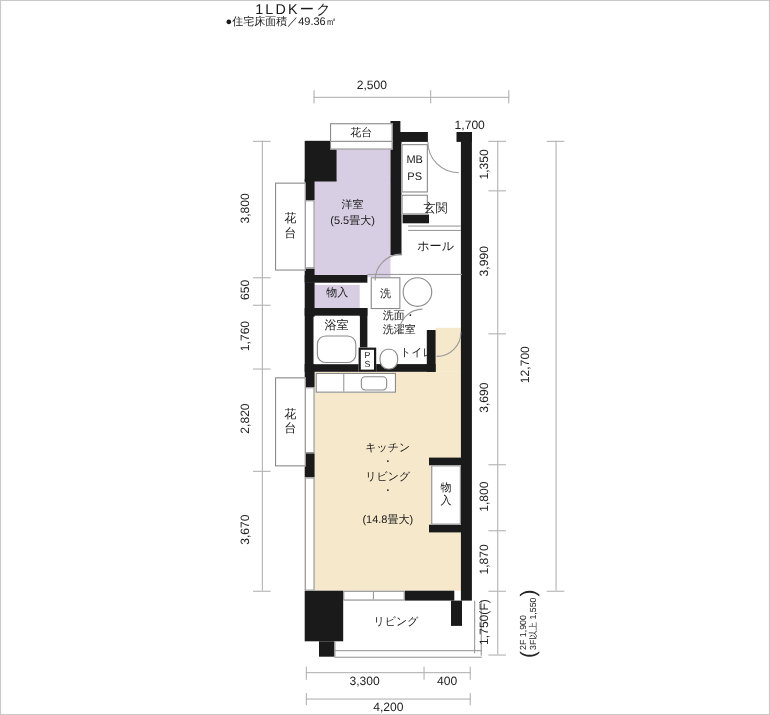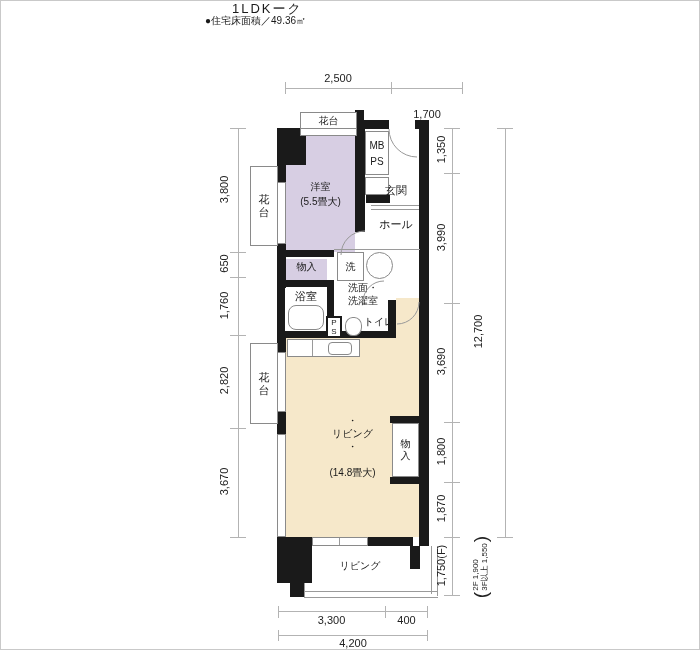--- a/index.html
+++ b/index.html
@@ -113,20 +113,21 @@
     <span>P</span>
     <span>S</span>
   </div>
   <div class="fix" style="left:345px;top:317px;width:17px;height:19px;border-radius:45%;"></div>
   <div class="lbl fs10" style="left:360px;top:316px;width:38px;">トイレ</div>
 
   <div class="fix" style="left:287px;top:339px;width:73px;height:18px;"></div>
   <div class="ln" style="left:312px;top:340px;width:1px;height:16px;"></div>
   <div class="fix" style="left:328px;top:342px;width:24px;height:13px;border-radius:4px;"></div>
 
+  <div class="lbl fs12" style="left:286px;top:402px;width:133px;">キッチン</div>
   <div class="lbl fs12" style="left:286px;top:415px;width:133px;">・</div>
   <div class="lbl fs12" style="left:286px;top:428px;width:133px;">リビング</div>
   <div class="lbl fs12" style="left:286px;top:441px;width:133px;">・</div>
   <div class="lbl fs10" style="left:286px;top:467px;width:133px;">(14.8畳大)</div>
 
   <div class="fix colflex" style="left:392px;top:423px;width:27px;height:54px;font-size:10px;line-height:12px;">
     <span>物</span>
     <span>入</span>
   </div>
 

